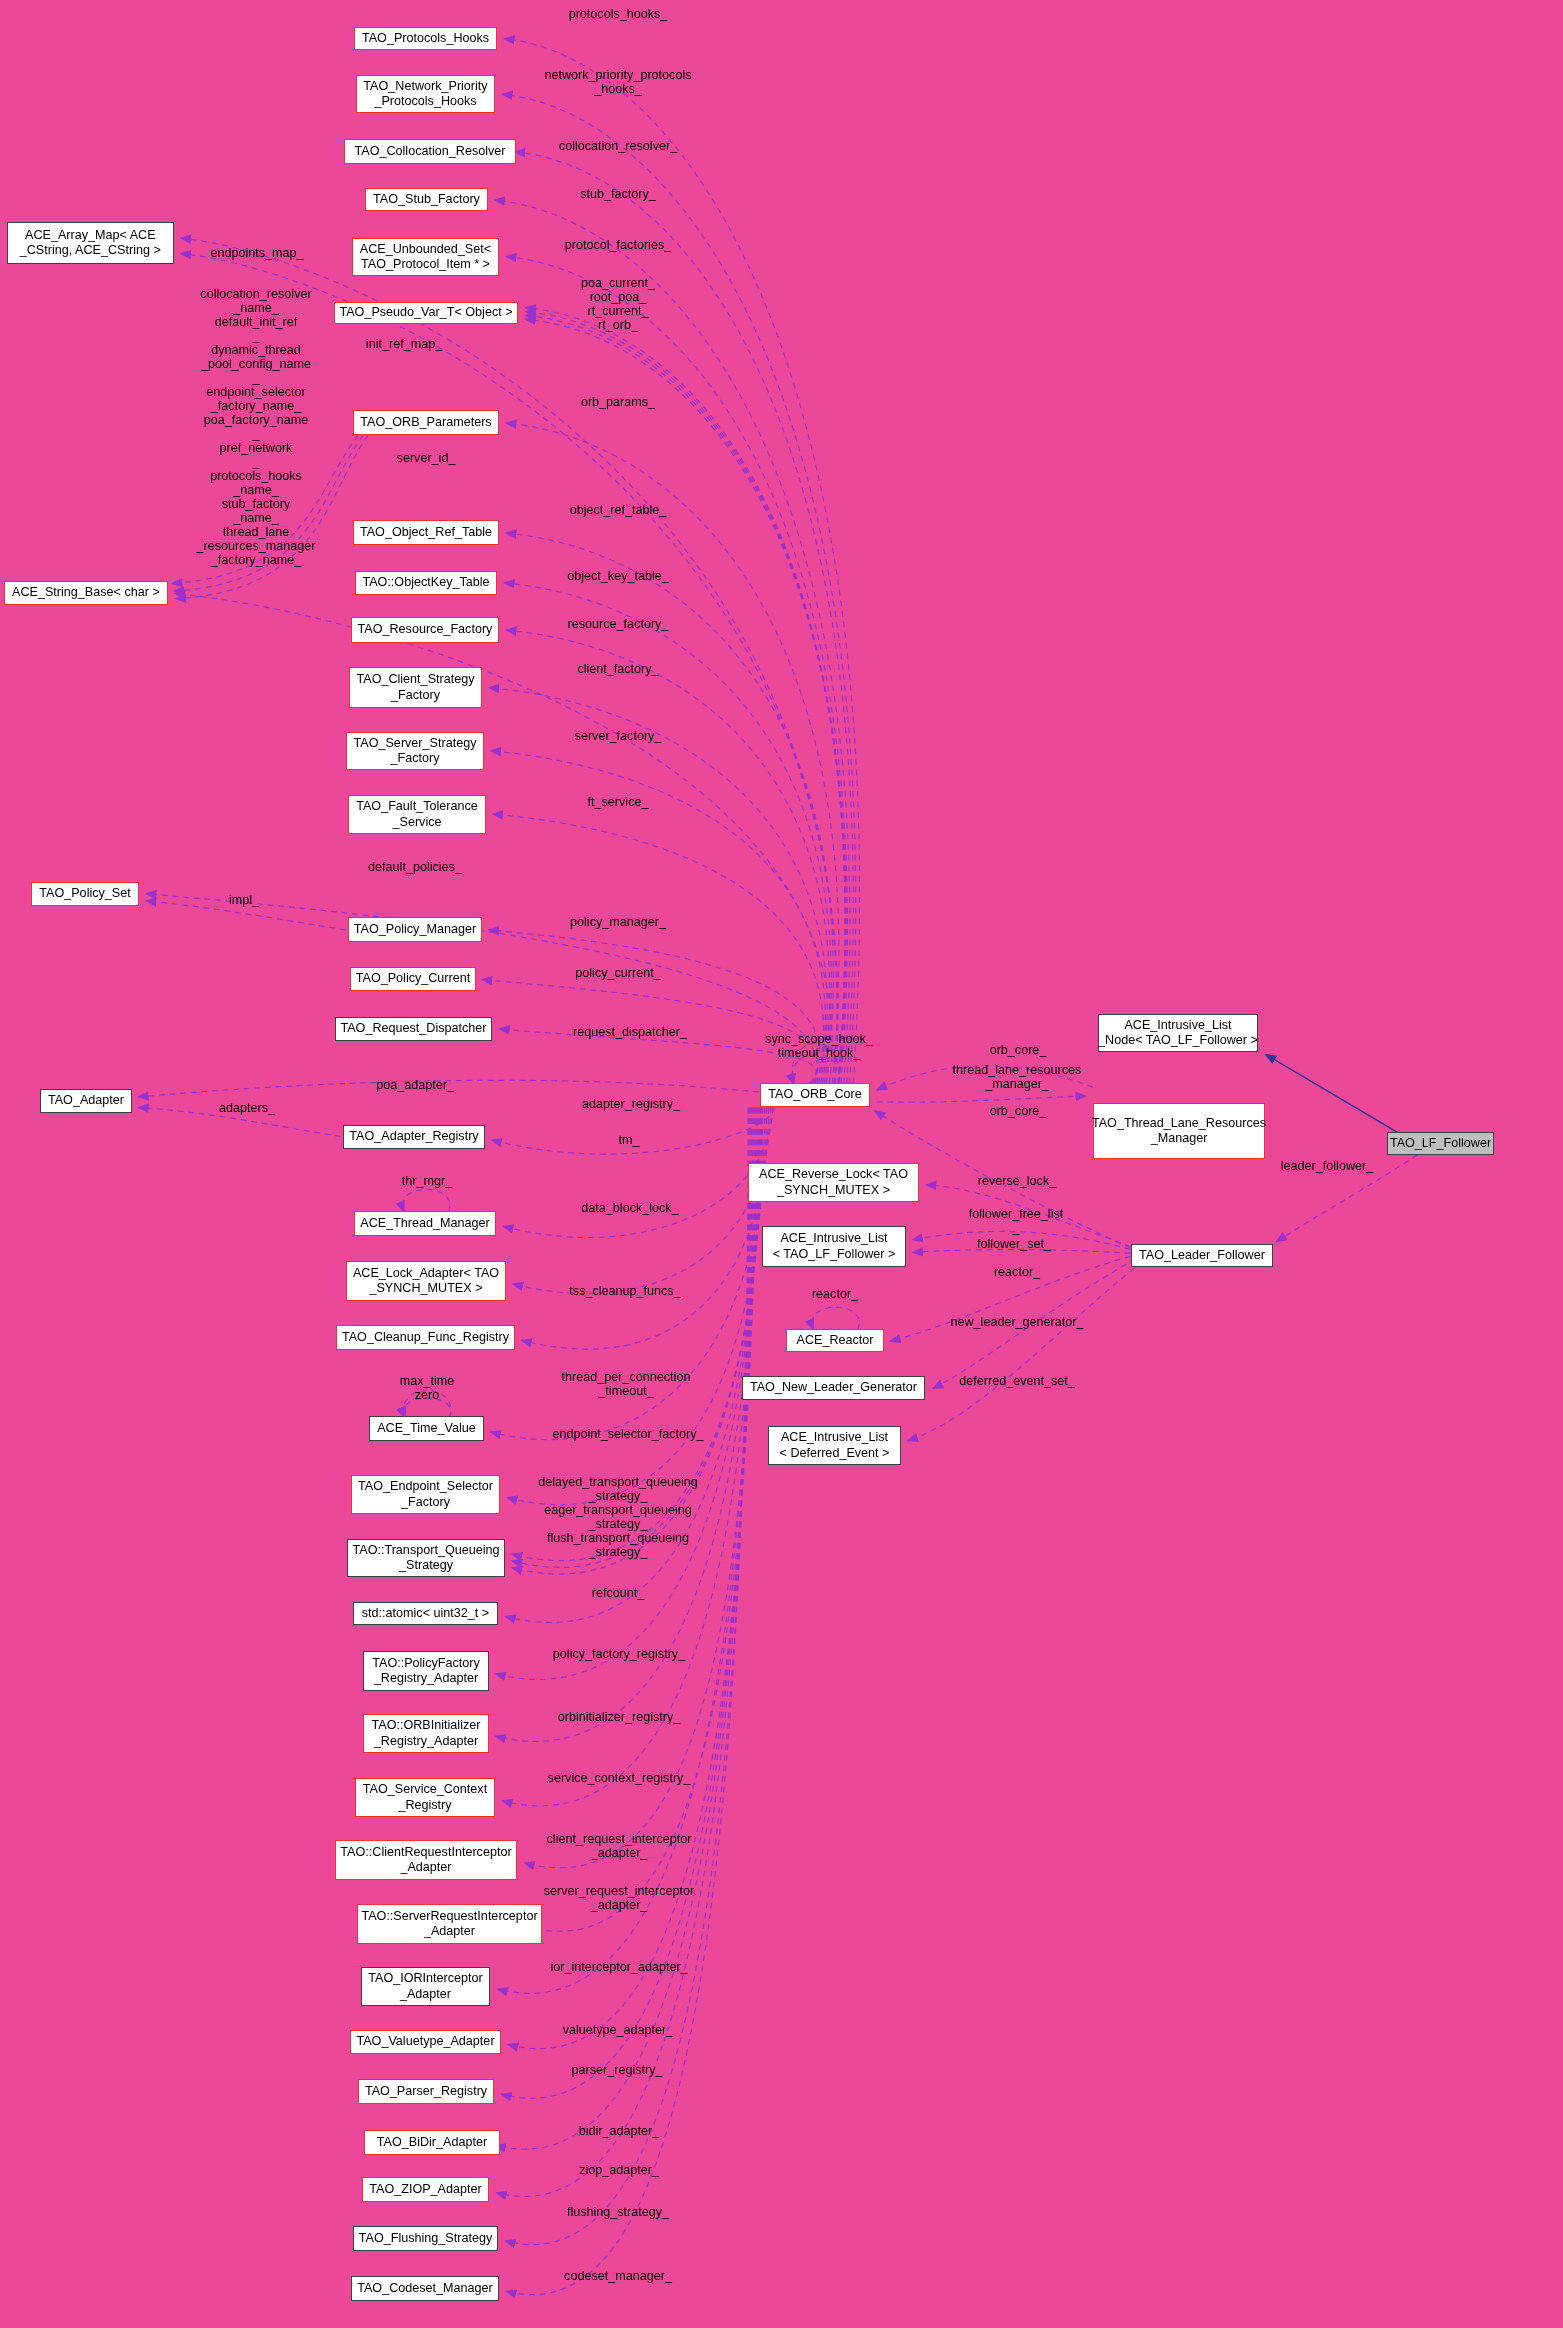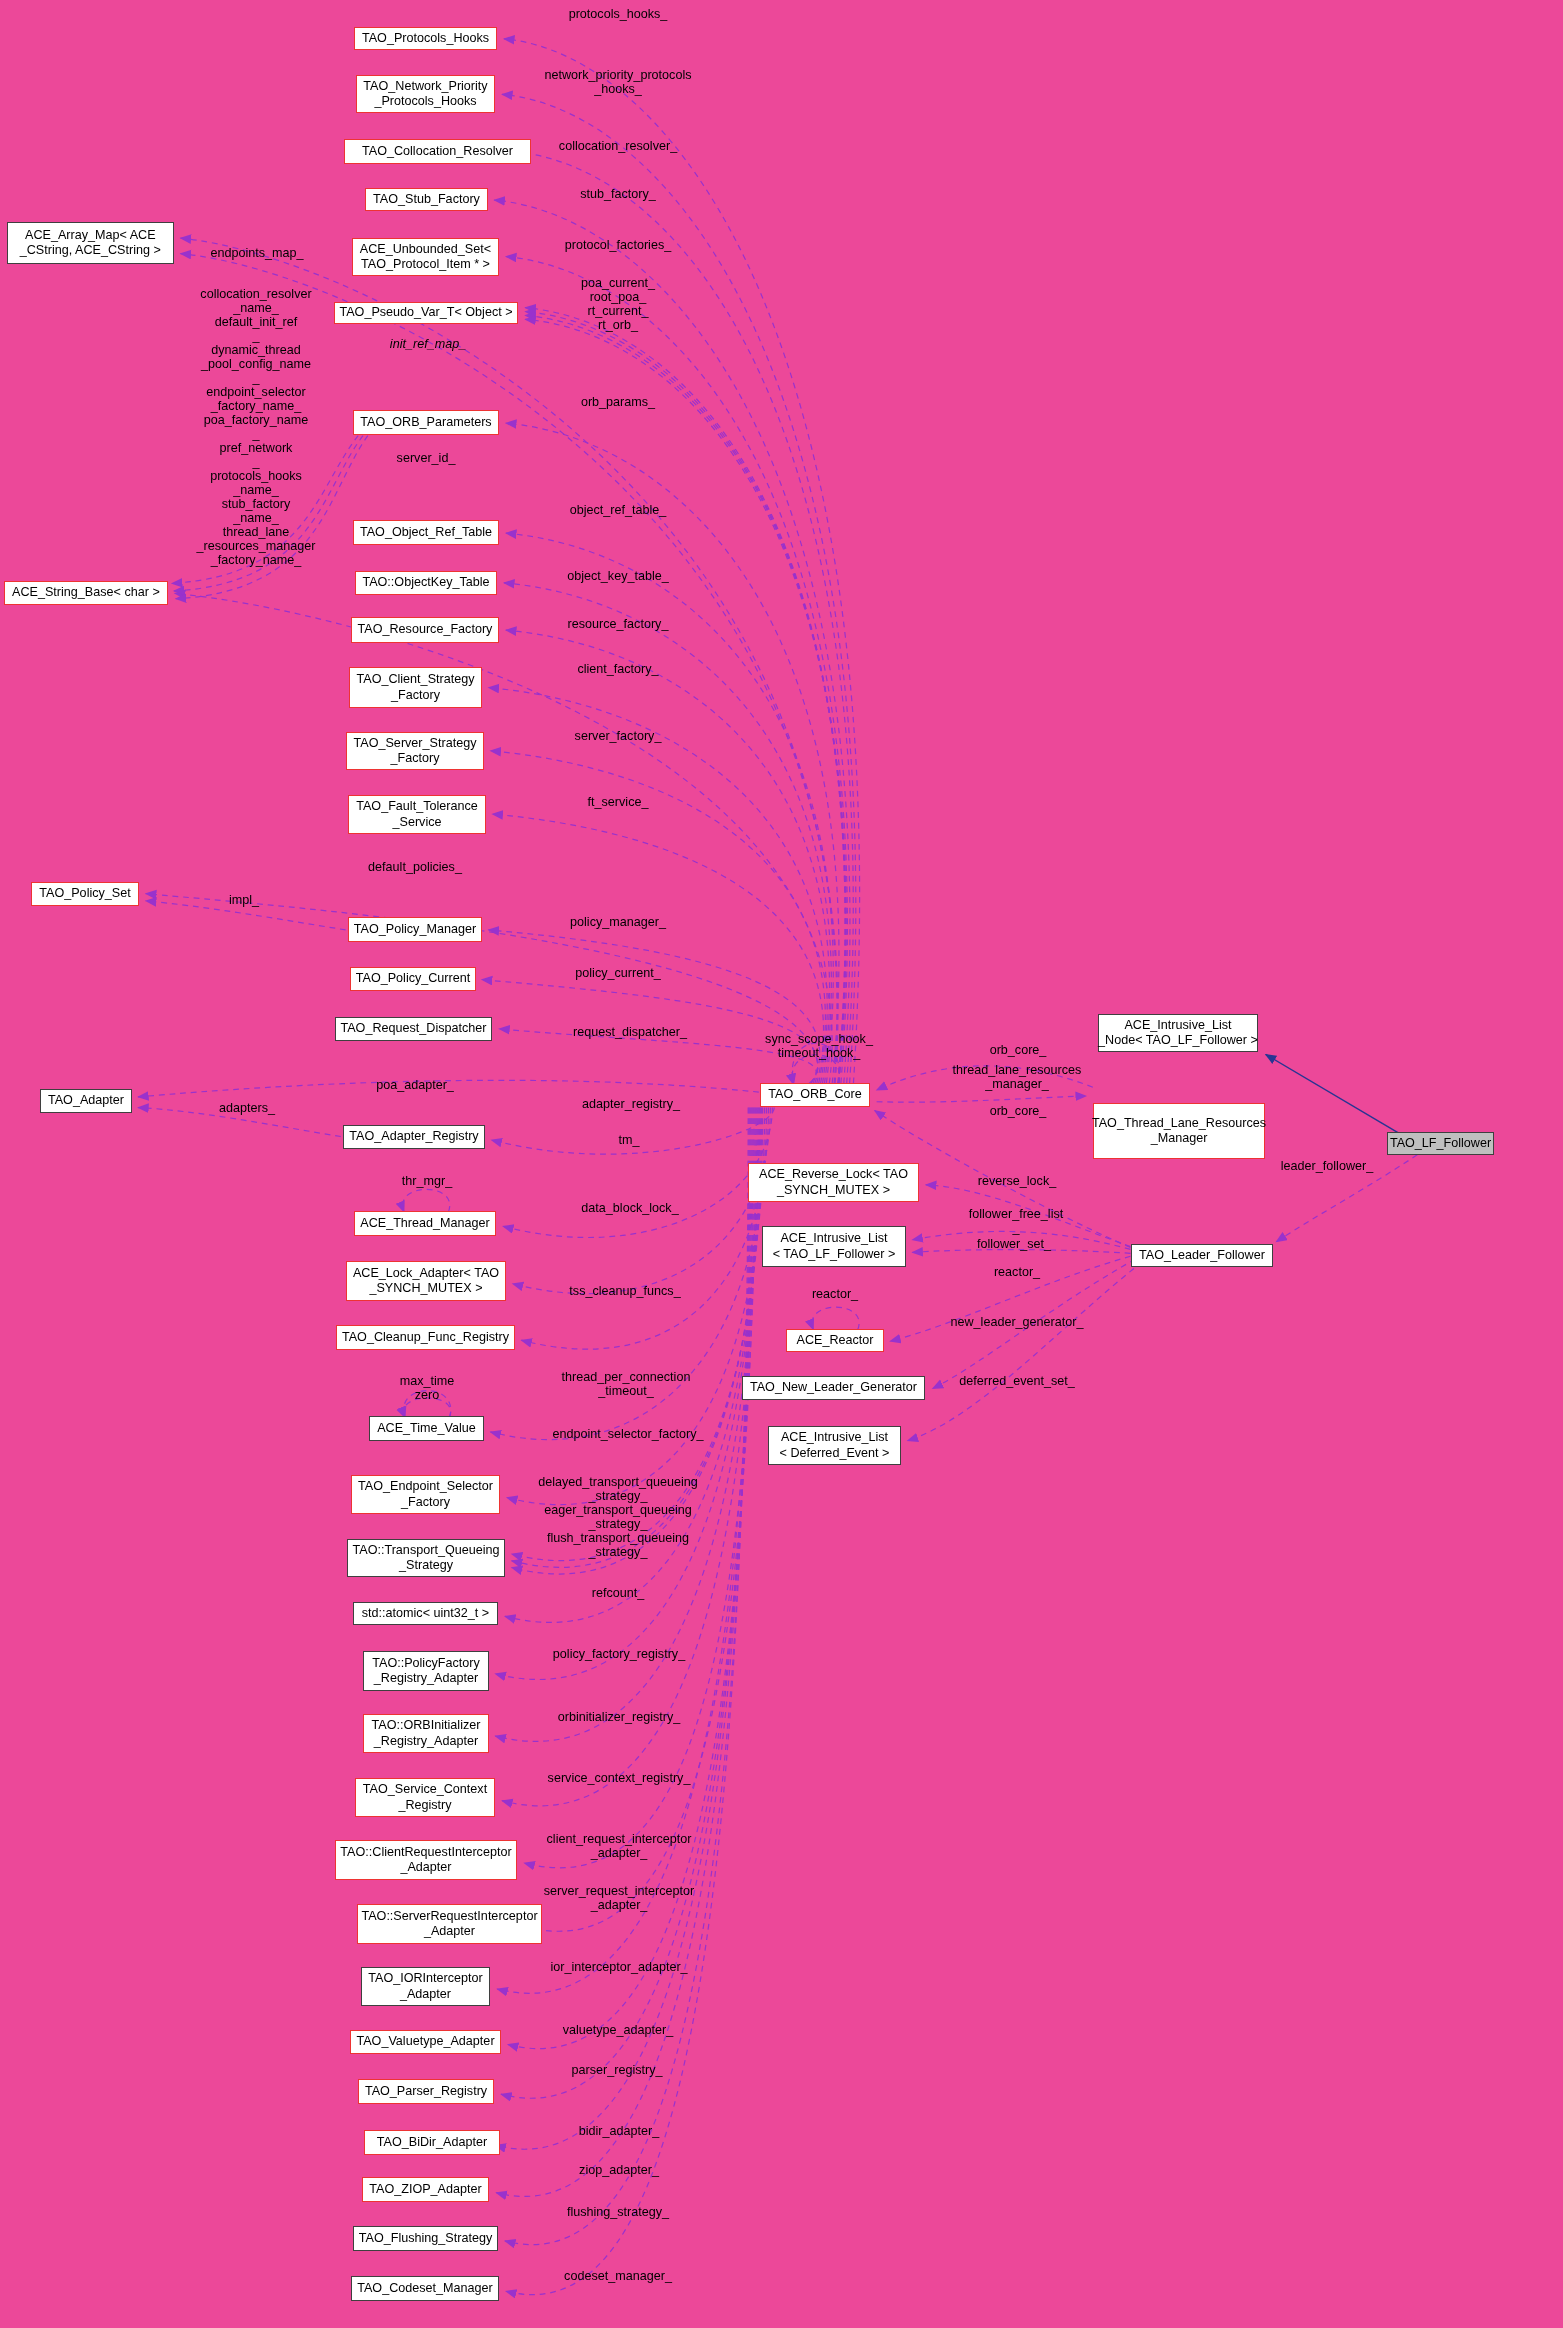--- a/index.html
+++ b/index.html
@@ -109,21 +109,21 @@
       <div class="elabel" style="left: 618px; top: 6.8px;">protocols_hooks_</div>
       <div class="elabel" style="left: 618px; top: 68px;">network_priority_protocols
 _hooks_</div>
       <div class="elabel" style="left: 618px; top: 139px;">collocation_resolver_</div>
       <div class="elabel" style="left: 618px; top: 187px;">stub_factory_</div>
       <div class="elabel" style="left: 618px; top: 238px;">protocol_factories_</div>
       <div class="elabel" style="left: 618px; top: 276px;">poa_current_
 root_poa_
 rt_current_
 rt_orb_</div>
-      <div class="elabel" style="left: 428px; top: 337px; font-style: italic;">init_ref_map_</div>
+      <div class="elabel" style="left: 404px; top: 337px;">init_ref_map_</div>
       <div class="elabel" style="left: 618px; top: 395px;">orb_params_</div>
       <div class="elabel" style="left: 426px; top: 451px;">server_id_</div>
       <div class="elabel" style="left: 618px; top: 503px;">object_ref_table_</div>
       <div class="elabel" style="left: 618px; top: 569px;">object_key_table_</div>
       <div class="elabel" style="left: 618px; top: 617px;">resource_factory_</div>
       <div class="elabel" style="left: 618px; top: 662px;">client_factory_</div>
       <div class="elabel" style="left: 618px; top: 729px;">server_factory_</div>
       <div class="elabel" style="left: 618px; top: 795px;">ft_service_</div>
       <div class="elabel" style="left: 415px; top: 860px;">default_policies_</div>
       <div class="elabel" style="left: 244px; top: 893px;">impl_</div>
@@ -202,21 +202,21 @@
     </div>
   <div id="nodes-layer">
       <div class="node black" style="left: 6.8px; top: 222px; width: 167px; height: 42px;">ACE_Array_Map&lt; ACE
 _CString, ACE_CString &gt;</div>
       <div class="node red" style="left: 3.9px; top: 581px; width: 164px; height: 24px;">ACE_String_Base&lt; char &gt;</div>
       <div class="node red" style="left: 31px; top: 882px; width: 108px; height: 24px;">TAO_Policy_Set</div>
       <div class="node black" style="left: 40px; top: 1089px; width: 92px; height: 24px;">TAO_Adapter</div>
       <div class="node red" style="left: 354px; top: 27px; width: 143px; height: 23px;">TAO_Protocols_Hooks</div>
       <div class="node red" style="left: 356px; top: 75px; width: 139px; height: 38px;">TAO_Network_Priority
 _Protocols_Hooks</div>
-      <div class="node red" style="left: 344px; top: 139px; width: 187px; height: 25px;">TAO_Collocation_Resolver</div>
+      <div class="node red" style="left: 344px; top: 139px; width: 172px; height: 25px;">TAO_Collocation_Resolver</div>
       <div class="node red" style="left: 365px; top: 188px; width: 123px; height: 23px;">TAO_Stub_Factory</div>
       <div class="node red" style="left: 352px; top: 238px; width: 147px; height: 38px;">ACE_Unbounded_Set&lt;
 TAO_Protocol_Item * &gt;</div>
       <div class="node red" style="left: 334px; top: 302px; width: 184px; height: 22px;">TAO_Pseudo_Var_T&lt; Object &gt;</div>
       <div class="node red" style="left: 353px; top: 410px; width: 146px; height: 25px;">TAO_ORB_Parameters</div>
       <div class="node red" style="left: 353px; top: 520px; width: 146px; height: 25px;">TAO_Object_Ref_Table</div>
       <div class="node red" style="left: 355px; top: 571px; width: 142px; height: 24px;">TAO::ObjectKey_Table</div>
       <div class="node red" style="left: 351px; top: 617px; width: 148px; height: 26px;">TAO_Resource_Factory</div>
       <div class="node red" style="left: 349px; top: 667px; width: 133px; height: 41px;">TAO_Client_Strategy
 _Factory</div>

